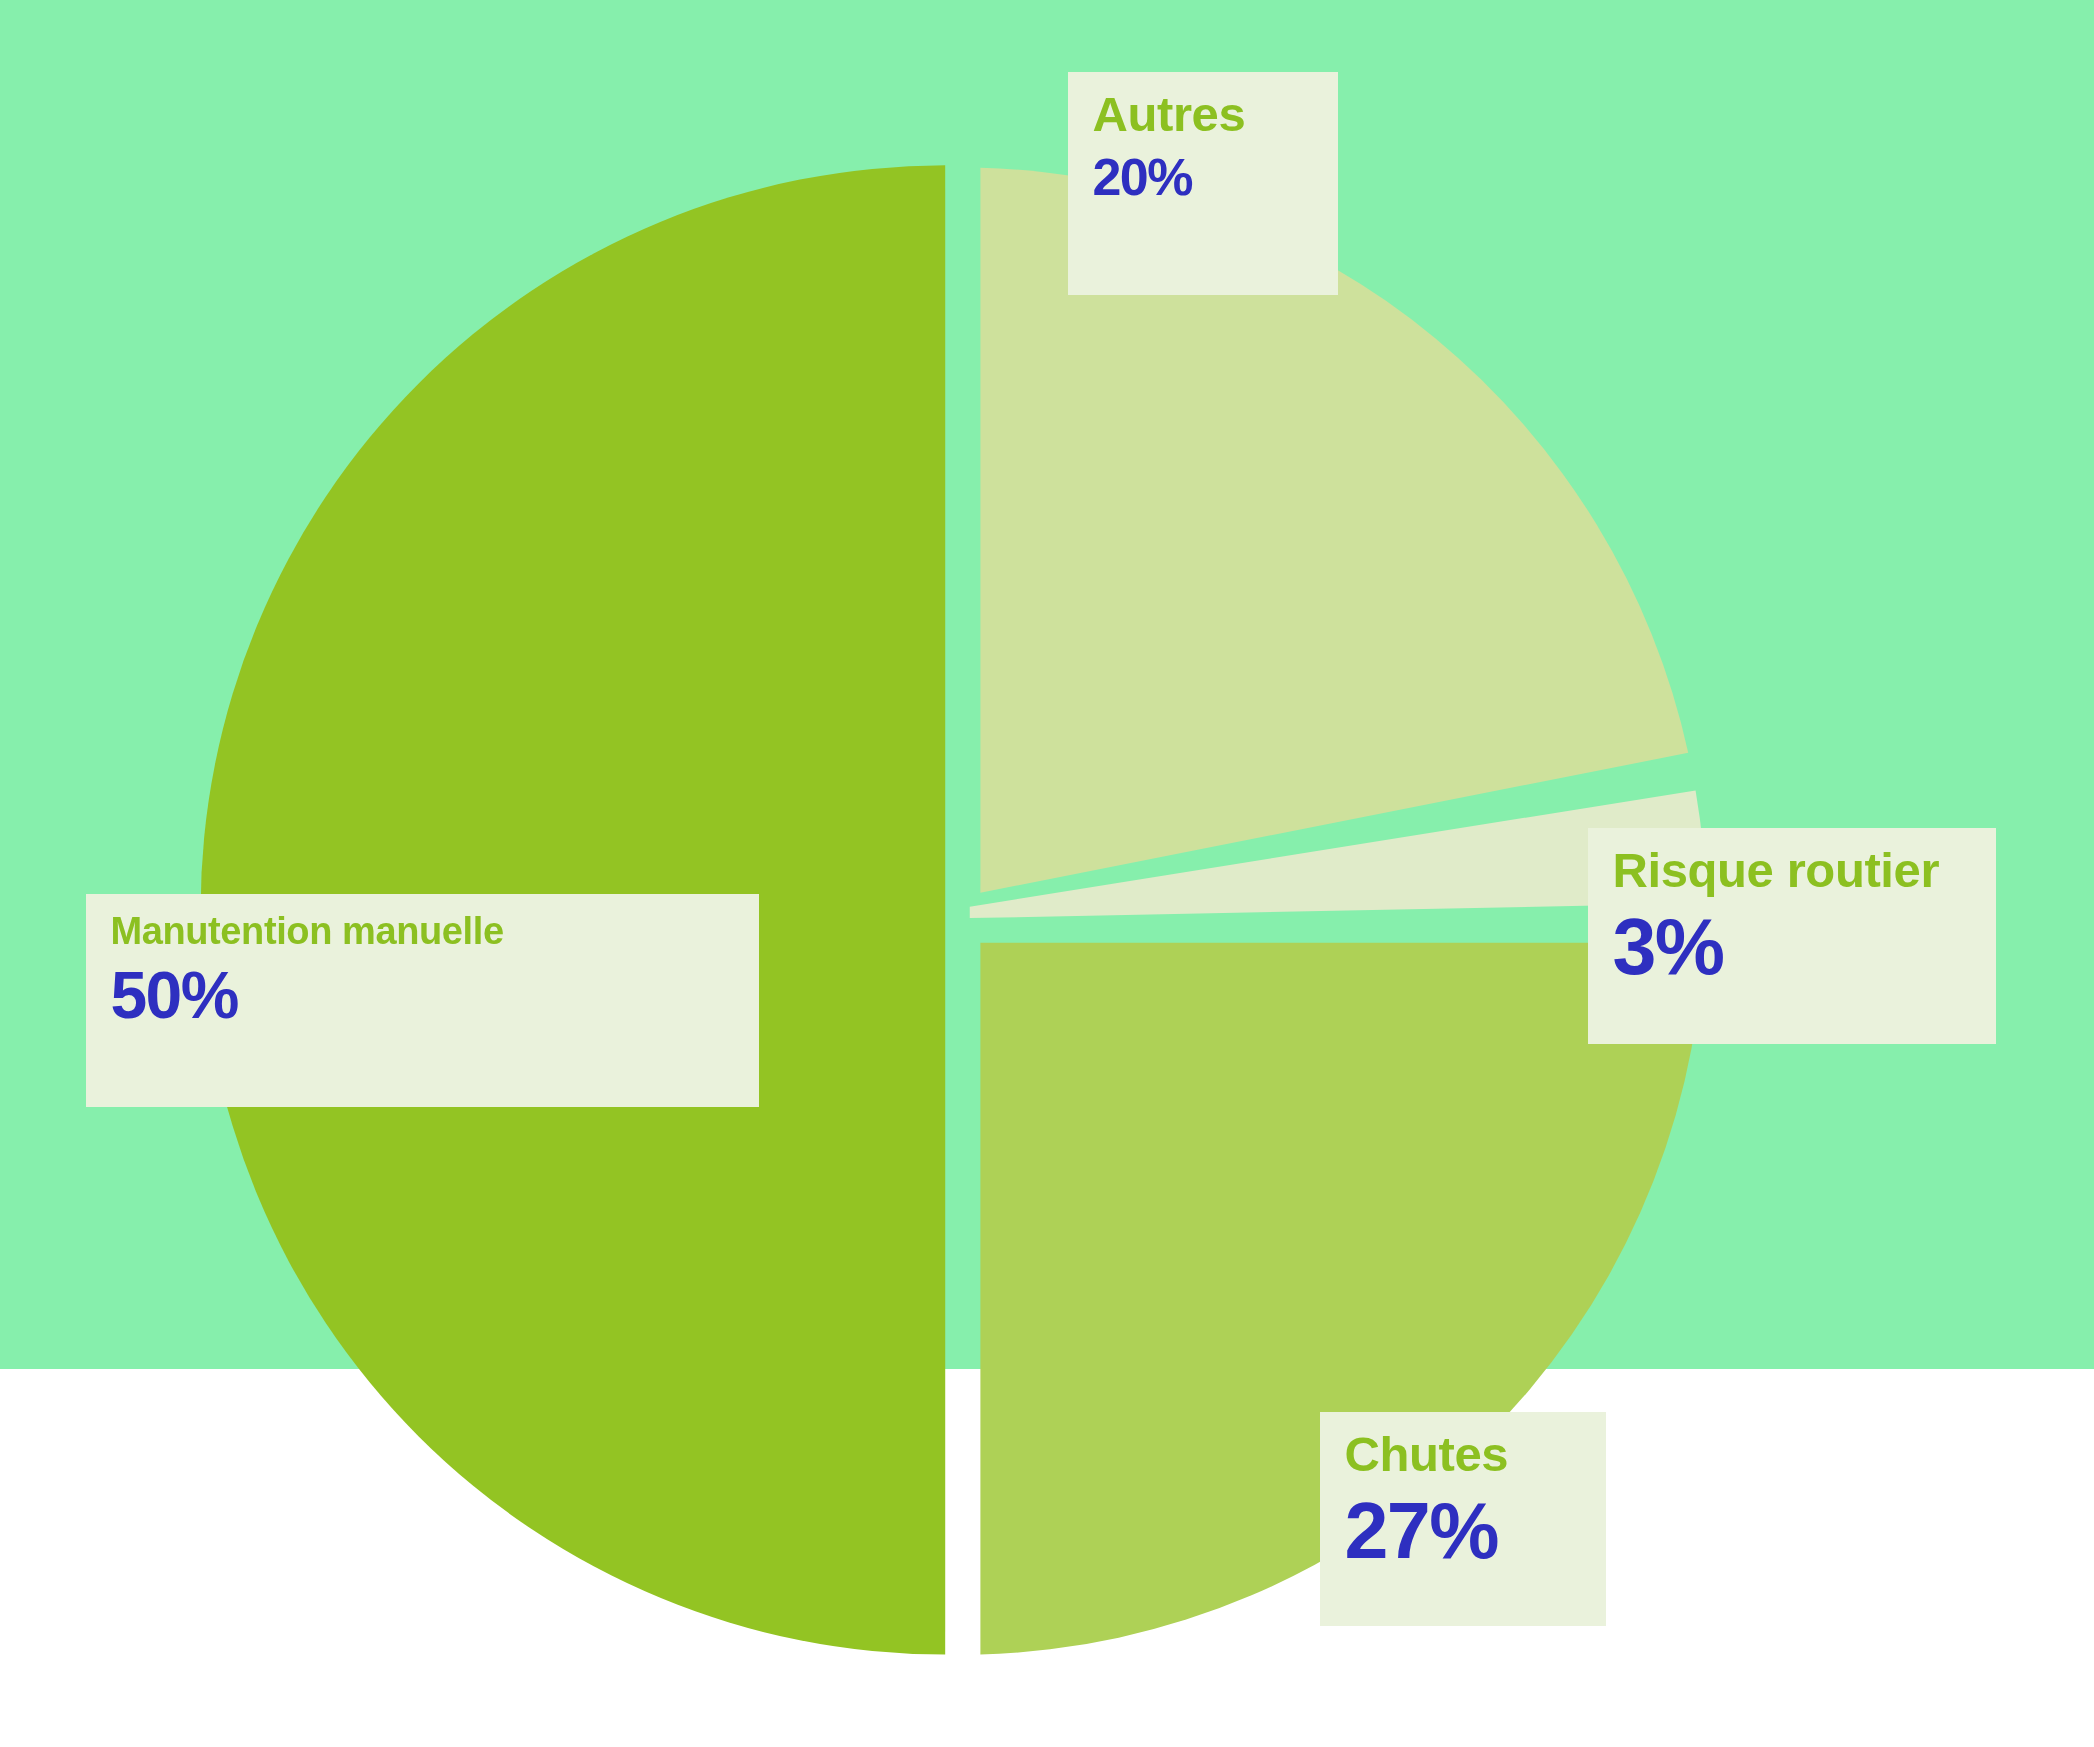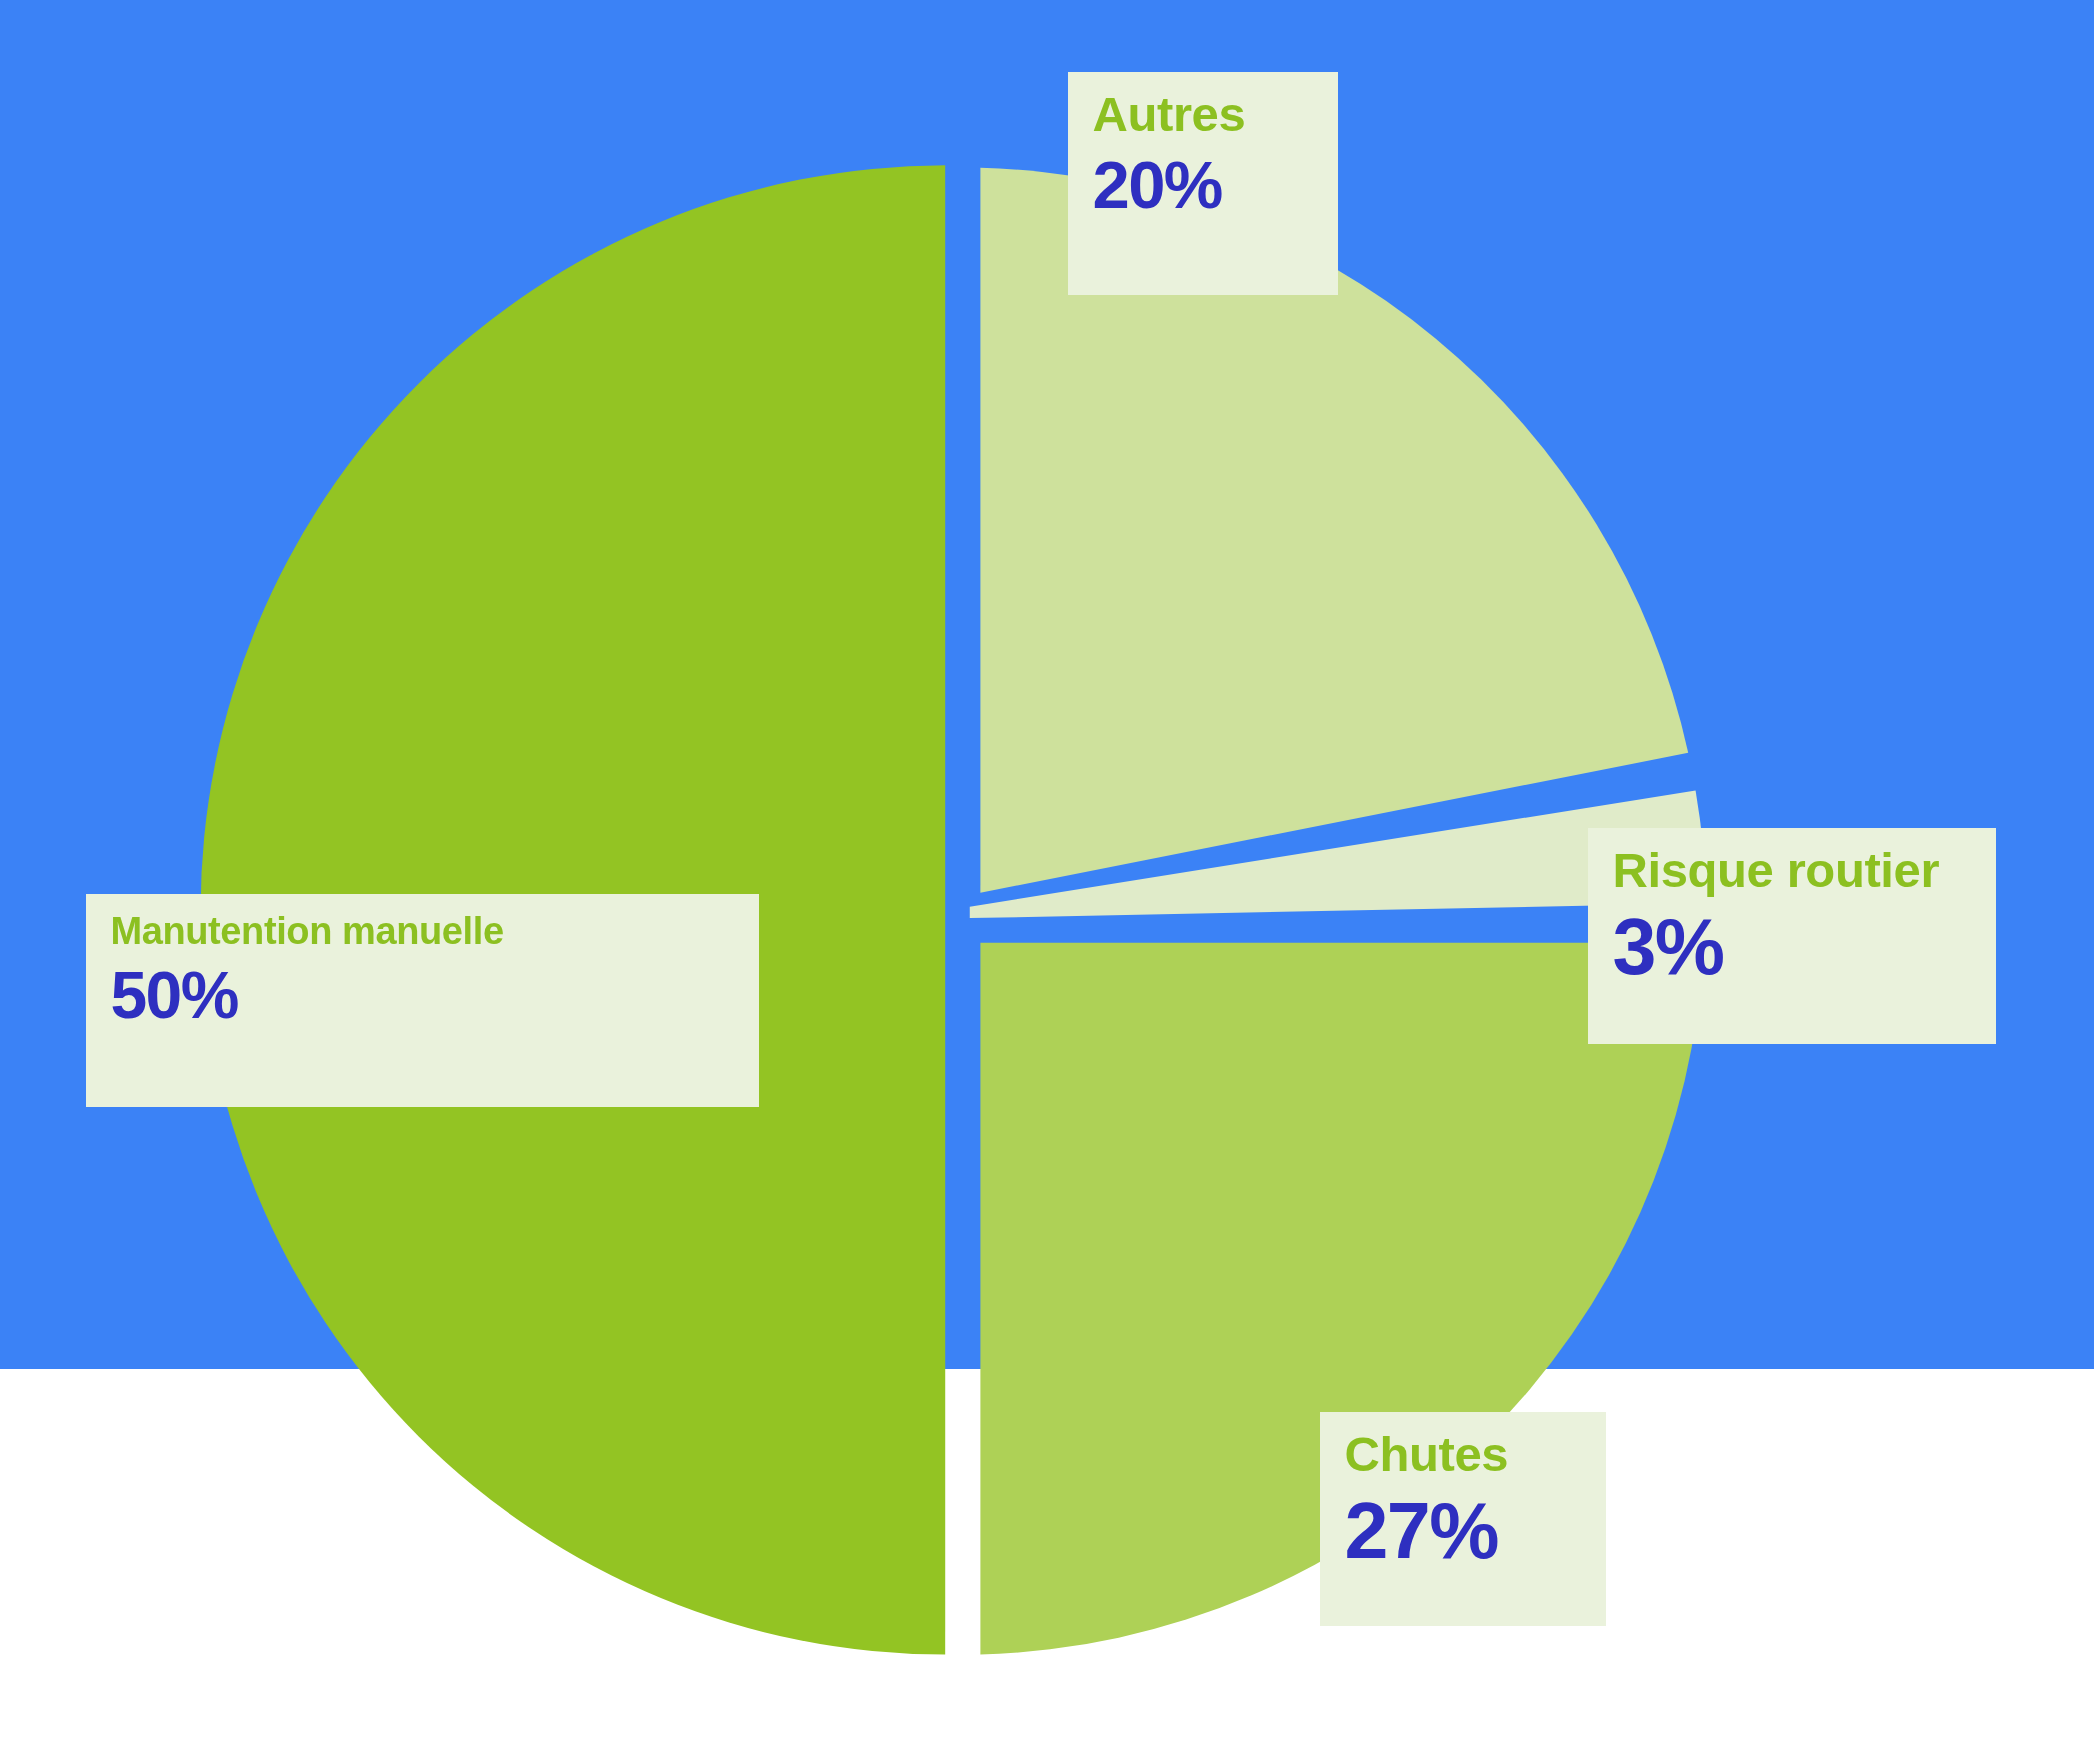--- a/index.html
+++ b/index.html
@@ -10,21 +10,21 @@
   body {
     width: 2095px;
     height: 1747px;
     font-family: "Liberation Sans", sans-serif;
     overflow: hidden;
   }
   #chart-root {
     position: relative;
     width: 2095px;
     height: 1369px;
-    background: #3b82f6;
+    background: #86efac;
   }
   #pie-svg {
     position: absolute;
     left: 0;
     top: 0;
     width: 2095px;
     height: 1747px;
   }
   .callout {
     position: absolute;
@@ -56,21 +56,21 @@
   #callout-risque        { left: 1588px; top: 828px; width: 408px;  height: 216px; }
   #callout-chutes        { left: 1320px; top: 1412px; width: 286px;  height: 214px; }
 
   #callout-manutention .callout-name  { font-size: 38px; }
   #callout-manutention .callout-value { font-size: 66px; }
   #callout-risque .callout-name       { font-size: 49px; }
   #callout-risque .callout-value      { font-size: 79px; }
   #callout-chutes .callout-name       { font-size: 49px; }
   #callout-chutes .callout-value      { font-size: 79px; }
   #callout-autres .callout-name       { font-size: 49px; }
-  #callout-autres .callout-value      { font-size: 67px; }
+  #callout-autres .callout-value      { font-size: 52px; }
 </style>
 </head>
 <body style="background: rgb(255, 255, 255);">
 
 <div id="chart-root">
 
   <svg id="pie-svg" viewBox="0 0 2560 2135">
 
     <path fill="#93C423" d="M 1155 202
              A 910 910 0 0 0 1155 2022

